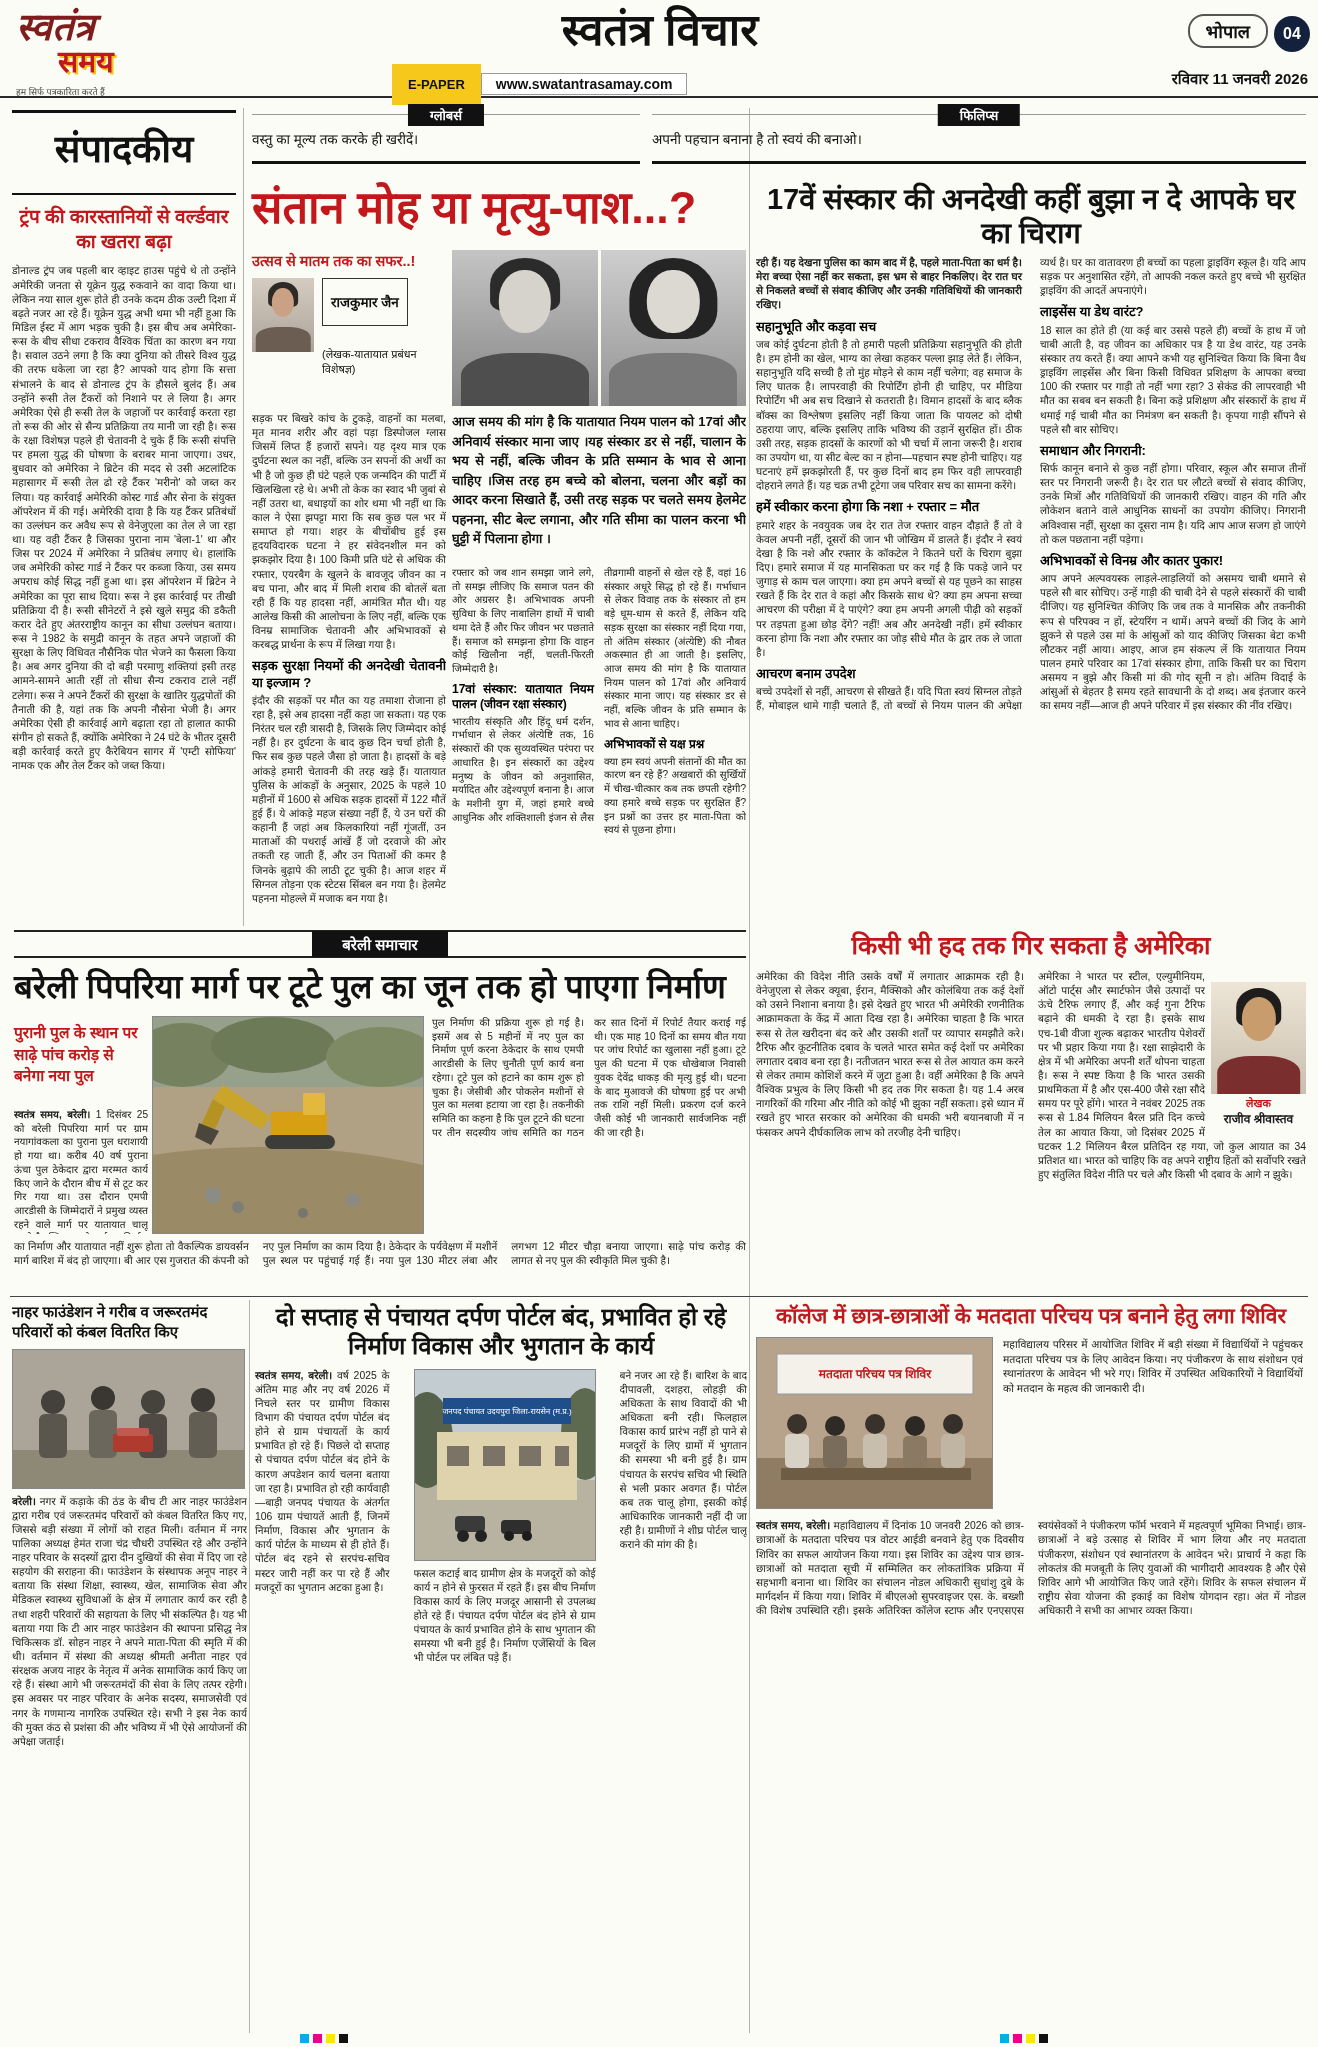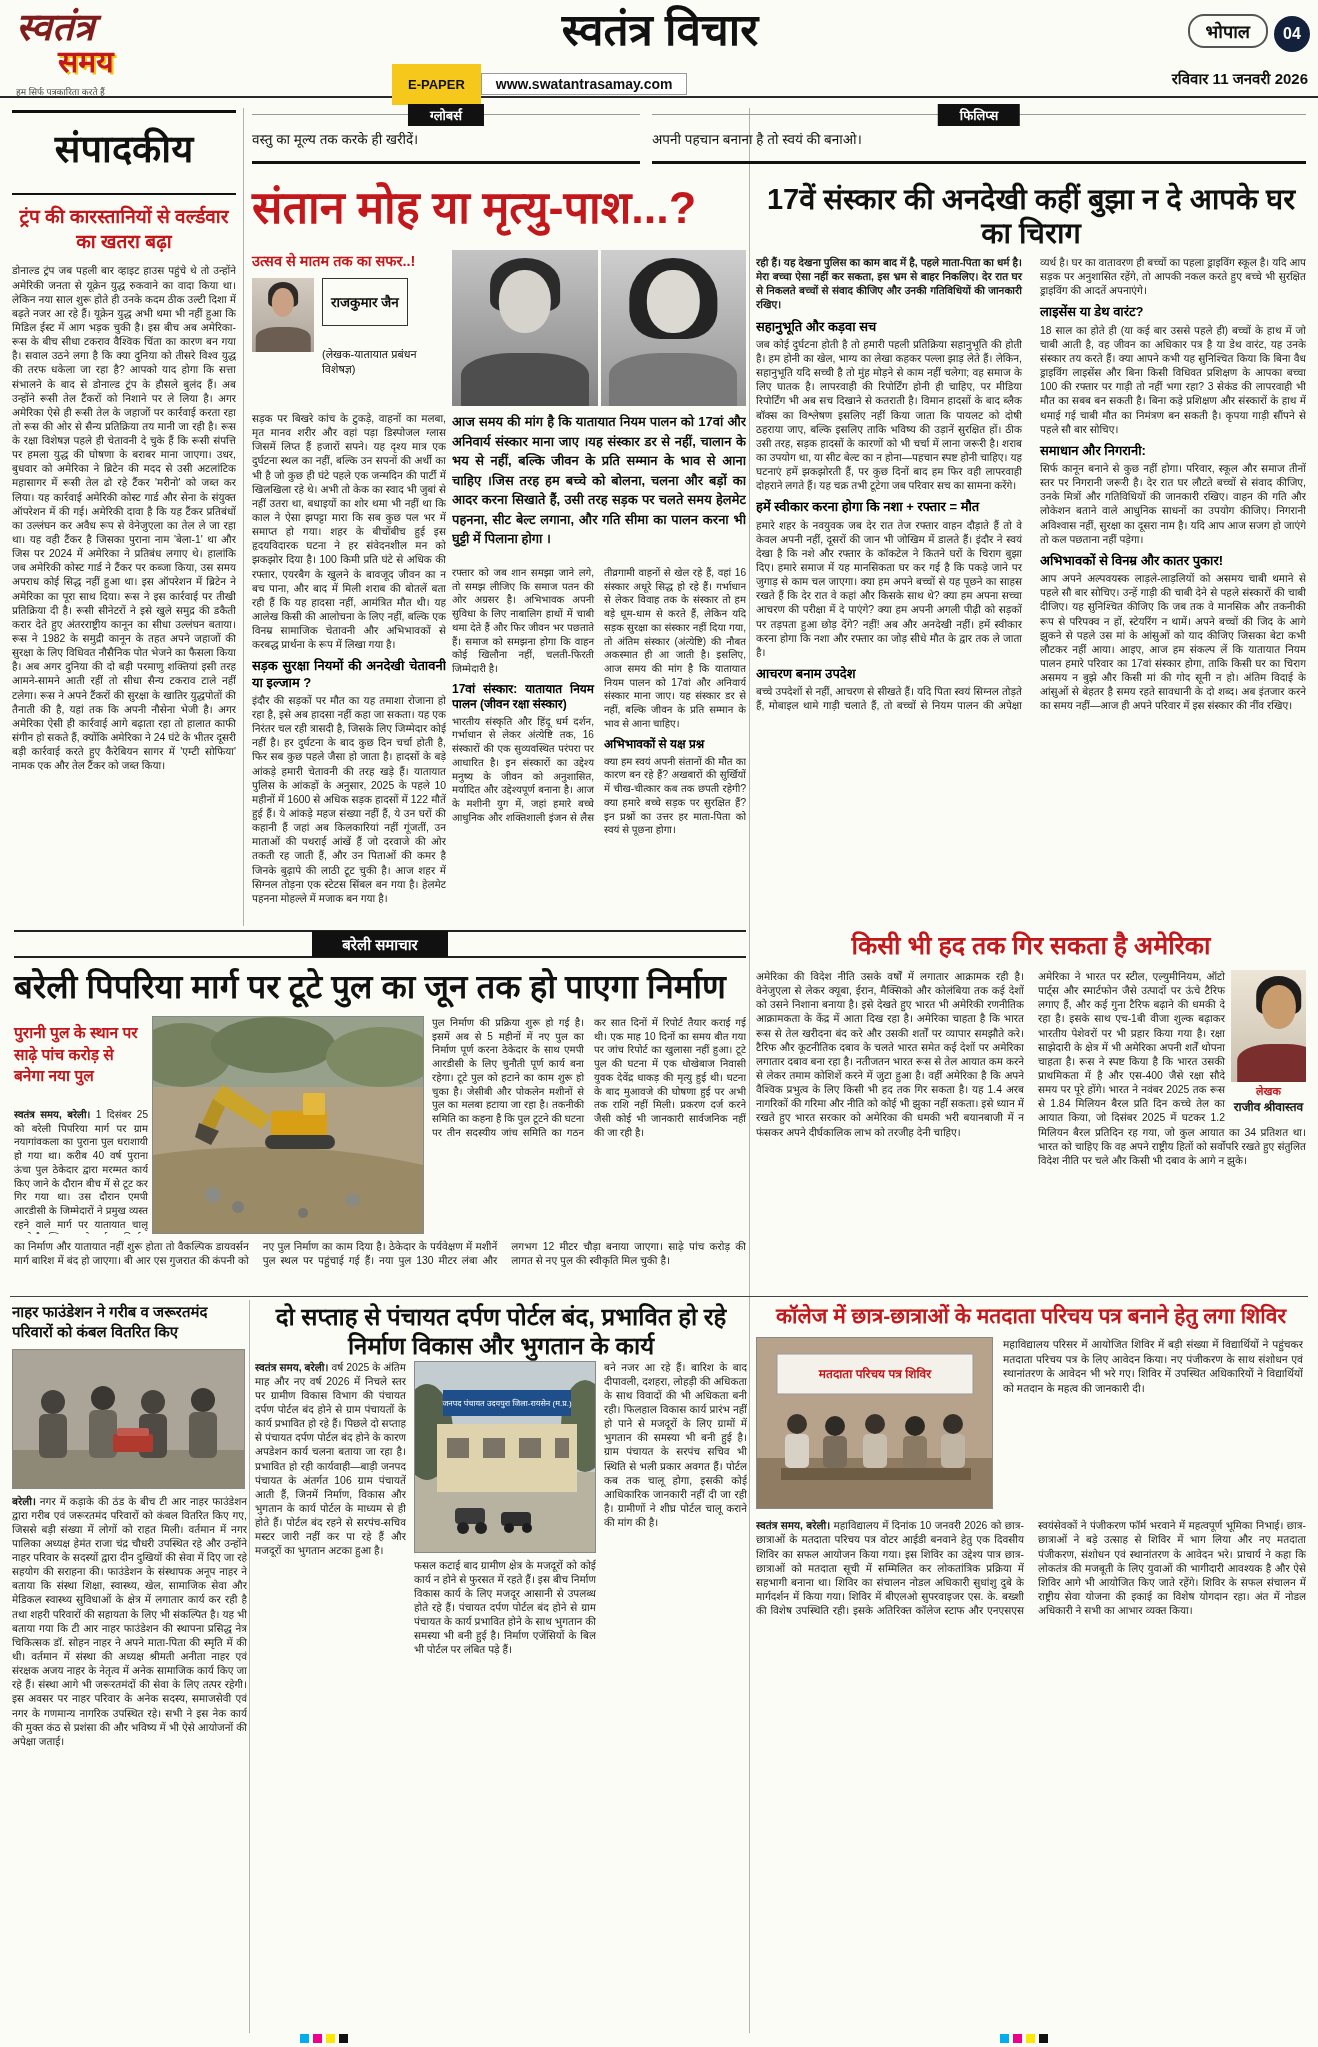--- a/index.html
+++ b/index.html
@@ -192,21 +192,21 @@
 
   <div class="abs bt" style="left:14px;top:1108px;width:134px;height:126px;font-size:10.1px">
     <b>स्वतंत्र समय, बरेली।</b><span> 1 दिसंबर 25 को बरेली पिपरिया मार्ग पर ग्राम नयागांवकला का पुराना पुल धराशायी हो गया था। करीब 40 वर्ष पुराना ऊंचा पुल ठेकेदार द्वारा मरम्मत कार्य किए जाने के दौरान बीच में से टूट कर गिर गया था। उस दौरान एमपी आरडीसी के जिम्मेदारों ने प्रमुख व्यस्त रहने वाले मार्ग पर यातायात चालू रखने वैकल्पिक कच्चे मार्ग का निर्माण कराया। वैकल्पिक डायवर्सन मार्ग से दिन रात वाहनों का आवागमन होने से 24 घंटे धूल उड़ रही है। मार्ग में बने गहरे गड्ढों में वाहन फंसने की घटनाएं भी हो रही हैं। 6 माह बाद पुल निर्माण जनवरी-दिसंबर का पूरा महीना बीत गया। जून तक 6 माह का समय शेष है, पर 6 महीनों में यदि पुल</span>
   </div>
   <div class="abs bt cols2" style="left:432px;top:1016px;width:314px;height:218px;column-gap:10px;font-size:10.1px">पुल निर्माण की प्रक्रिया शुरू हो गई है। इसमें अब से 5 महीनों में नए पुल का निर्माण पूर्ण करना ठेकेदार के साथ एमपी आरडीसी के लिए चुनौती पूर्ण कार्य बना रहेगा। टूटे पुल को हटाने का काम शुरू हो चुका है। जेसीबी और पोकलेन मशीनों से पुल का मलबा हटाया जा रहा है। तकनीकी समिति का कहना है कि पुल टूटने की घटना पर तीन सदस्यीय जांच समिति का गठन कर सात दिनों में रिपोर्ट तैयार कराई गई थी। एक माह 10 दिनों का समय बीत गया पर जांच रिपोर्ट का खुलासा नहीं हुआ। टूटे पुल की घटना में एक धोखेबाज निवासी युवक देवेंद्र धाकड़ की मृत्यु हुई थी। घटना के बाद मुआवजे की घोषणा हुई पर अभी तक राशि नहीं मिली। प्रकरण दर्ज करने जैसी कोई भी जानकारी सार्वजनिक नहीं की जा रही है।</div>
   <div class="abs bt cols3" style="left:14px;top:1240px;width:732px;height:52px">का निर्माण और यातायात नहीं शुरू होता तो वैकल्पिक डायवर्सन मार्ग बारिश में बंद हो जाएगा। बी आर एस गुजरात की कंपनी को नए पुल निर्माण का काम दिया है। ठेकेदार के पर्यवेक्षण में मशीनें पुल स्थल पर पहुंचाई गई हैं। नया पुल 130 मीटर लंबा और लगभग 12 मीटर चौड़ा बनाया जाएगा। साढ़े पांच करोड़ की लागत से नए पुल की स्वीकृति मिल चुकी है।</div>
 
   <div class="abs" style="left:756px;top:970px;width:550px;height:320px;display:flex;gap:14px">
     <div class="bt" style="width:268px;height:320px">अमेरिका की विदेश नीति उसके वर्षों में लगातार आक्रामक रही है। वेनेजुएला से लेकर क्यूबा, ईरान, मैक्सिको और कोलंबिया तक कई देशों को उसने निशाना बनाया है। इसे देखते हुए भारत भी अमेरिकी रणनीतिक आक्रामकता के केंद्र में आता दिख रहा है। अमेरिका चाहता है कि भारत रूस से तेल खरीदना बंद करे और उसकी शर्तों पर व्यापार समझौते करे। टैरिफ और कूटनीतिक दबाव के चलते भारत समेत कई देशों पर अमेरिका लगातार दबाव बना रहा है। नतीजतन भारत रूस से तेल आयात कम करने से लेकर तमाम कोशिशें करने में जुटा हुआ है। वहीं अमेरिका है कि अपने वैश्विक प्रभुत्व के लिए किसी भी हद तक गिर सकता है। यह 1.4 अरब नागरिकों की गरिमा और नीति को कोई भी झुका नहीं सकता। इसे ध्यान में रखते हुए भारत सरकार को अमेरिका की धमकी भरी बयानबाजी में न फंसकर अपने दीर्घकालिक लाभ को तरजीह देनी चाहिए।</div>
     <div class="bt" style="width:268px;height:320px">
-      <div style="float:right;width:75px;margin:0 0 4px 6px">
+      <div style="float:right;width:95px;margin:12px 0 4px 6px">
         <div class="pp" style="width:95px;height:112px;background:linear-gradient(#ede5d6,#c9bfae)">
           <span class="hair" style="background:#1f1d1c"></span>
             <span class="head" style="background:#c99c6e"></span>
             <span class="torso" style="background:#7a2e2e"></span>
         </div>
         <div class="cap-label">लेखक</div>
         <div class="cap-name">राजीव श्रीवास्तव</div>
       </div>
       <span>अमेरिका ने भारत पर स्टील, एल्युमीनियम, ऑटो पार्ट्स और स्मार्टफोन जैसे उत्पादों पर ऊंचे टैरिफ लगाए हैं, और कई गुना टैरिफ बढ़ाने की धमकी दे रहा है। इसके साथ एच-1बी वीजा शुल्क बढ़ाकर भारतीय पेशेवरों पर भी प्रहार किया गया है। रक्षा साझेदारी के क्षेत्र में भी अमेरिका अपनी शर्तें थोपना चाहता है। रूस ने स्पष्ट किया है कि भारत उसकी प्राथमिकता में है और एस-400 जैसे रक्षा सौदे समय पर पूरे होंगे। भारत ने नवंबर 2025 तक रूस से 1.84 मिलियन बैरल प्रति दिन कच्चे तेल का आयात किया, जो दिसंबर 2025 में घटकर 1.2 मिलियन बैरल प्रतिदिन रह गया, जो कुल आयात का 34 प्रतिशत था। भारत को चाहिए कि वह अपने राष्ट्रीय हितों को सर्वोपरि रखते हुए संतुलित विदेश नीति पर चले और किसी भी दबाव के आगे न झुके।</span>
     </div>
@@ -230,21 +230,21 @@
         <rect x="104" y="78" width="32" height="8" rx="2" fill="#c2594f"></rect>
       </svg>
     </div>
     <div class="bt" style="height:520px">
       <b>बरेली।</b><span> नगर में कड़ाके की ठंड के बीच टी आर नाहर फाउंडेशन द्वारा गरीब एवं जरूरतमंद परिवारों को कंबल वितरित किए गए, जिससे बड़ी संख्या में लोगों को राहत मिली। वर्तमान में नगर पालिका अध्यक्ष हेमंत राजा चंद्र चौधरी उपस्थित रहे और उन्होंने नाहर परिवार के सदस्यों द्वारा दीन दुखियों की सेवा में दिए जा रहे सहयोग की सराहना की। फाउंडेशन के संस्थापक अनूप नाहर ने बताया कि संस्था शिक्षा, स्वास्थ्य, खेल, सामाजिक सेवा और मेडिकल स्वास्थ्य सुविधाओं के क्षेत्र में लगातार कार्य कर रही है तथा शहरी परिवारों की सहायता के लिए भी संकल्पित है। यह भी बताया गया कि टी आर नाहर फाउंडेशन की स्थापना प्रसिद्ध नेत्र चिकित्सक डॉ. सोहन नाहर ने अपने माता-पिता की स्मृति में की थी। वर्तमान में संस्था की अध्यक्ष श्रीमती अनीता नाहर एवं संरक्षक अजय नाहर के नेतृत्व में अनेक सामाजिक कार्य किए जा रहे हैं। संस्था आगे भी जरूरतमंदों की सेवा के लिए तत्पर रहेगी। इस अवसर पर नाहर परिवार के अनेक सदस्य, समाजसेवी एवं नगर के गणमान्य नागरिक उपस्थित रहे। सभी ने इस नेक कार्य की मुक्त कंठ से प्रशंसा की और भविष्य में भी ऐसे आयोजनों की अपेक्षा जताई।</span>
     </div>
   </div>
 
   <div class="abs" style="left:255px;top:1302px;width:492px;height:731px;overflow:hidden">
     <div class="h-portal">दो सप्ताह से पंचायत दर्पण पोर्टल बंद, प्रभावित हो रहे निर्माण विकास और भुगतान के कार्य</div>
-    <div style="display:flex;gap:8px;">
+    <div style="display:flex;gap:24px;margin-top:8px">
       <div class="bt" style="width:152px;height:648px">
         <b>स्वतंत्र समय, बरेली।</b><span> वर्ष 2025 के अंतिम माह और नए वर्ष 2026 में निचले स्तर पर ग्रामीण विकास विभाग की पंचायत दर्पण पोर्टल बंद होने से ग्राम पंचायतों के कार्य प्रभावित हो रहे हैं। पिछले दो सप्ताह से पंचायत दर्पण पोर्टल बंद होने के कारण अपडेशन कार्य चलना बताया जा रहा है। प्रभावित हो रही कार्यवाही—बाड़ी जनपद पंचायत के अंतर्गत 106 ग्राम पंचायतें आती हैं, जिनमें निर्माण, विकास और भुगतान के कार्य पोर्टल के माध्यम से ही होते हैं। पोर्टल बंद रहने से सरपंच-सचिव मस्टर जारी नहीं कर पा रहे हैं और मजदूरों का भुगतान अटका हुआ है।</span>
       </div>
       <div style="width:182px">
         <div style="border:1px solid #888;width:182px;height:192px">
           <svg width="180" height="190" viewBox="0 0 180 190">
             <rect width="180" height="190" fill="#c3cdd1"></rect>
             <rect y="110" width="180" height="80" fill="#b8b2a0"></rect>
             <ellipse cx="12" cy="70" rx="26" ry="48" fill="#55614a"></ellipse>
             <ellipse cx="170" cy="64" rx="24" ry="46" fill="#5d6a50"></ellipse>

